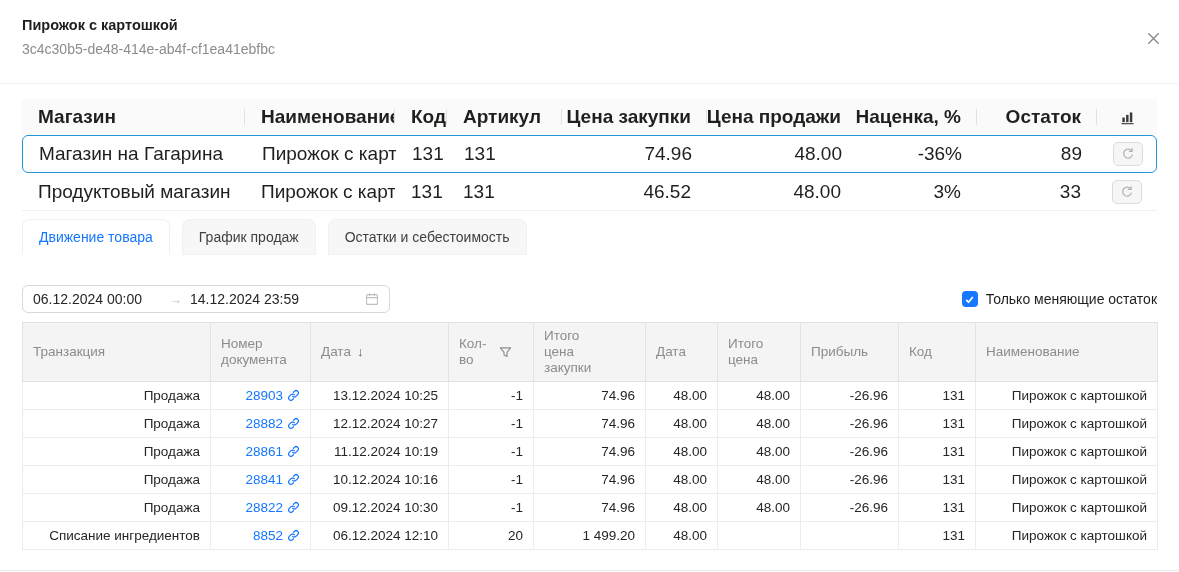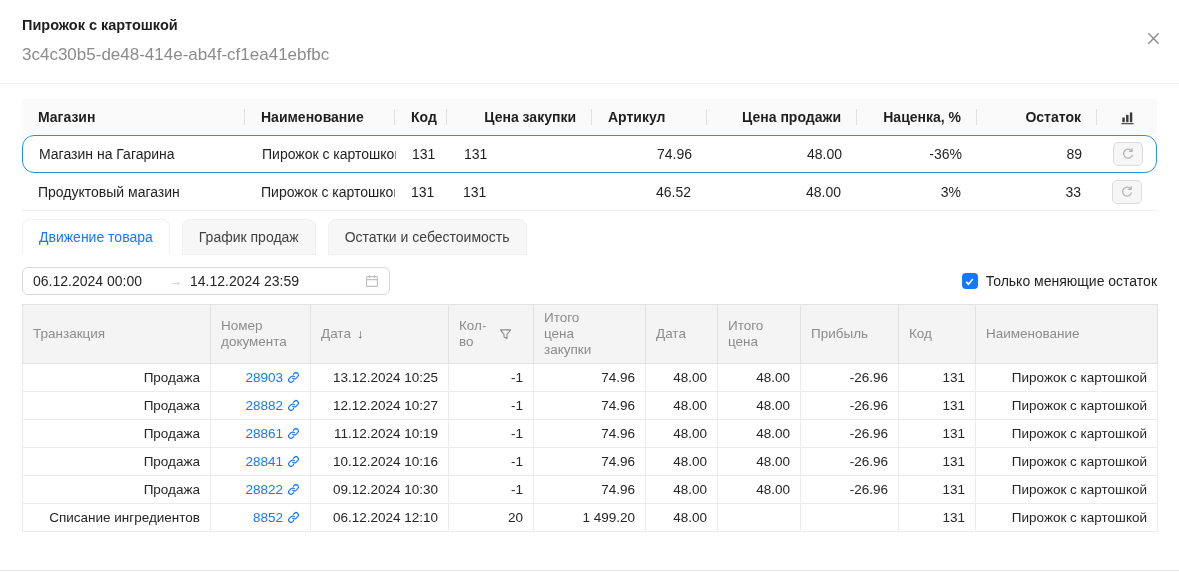--- a/index.html
+++ b/index.html
@@ -2,49 +2,49 @@
 <html><head>
 <meta charset="utf-8">
 <style>
   * { box-sizing: border-box; }
   body { margin:0; background:#fff; font-family:"Liberation Sans","DejaVu Sans",sans-serif; color:#1f1f1f; }
   .page { position:relative; width:1179px; height:572px; background:#fff; overflow:hidden; }
 
   
   .hdr { height:84px; padding:16px 22px 0; border-bottom:1px solid #f0f0f0; }
   .title { font-size:14.5px; font-weight:700; line-height:18px; }
-  .uuid  { margin-top:12px; font-size:17px; color:#8c8c8c; line-height:18px; }
+  .uuid  { margin-top:6px; font-size:14px; color:#8c8c8c; line-height:18px; }
   .close-btn { position:absolute; top:24px; right:12px; width:28px; height:28px; border:none; background:none;
                display:flex; align-items:center; justify-content:center; cursor:pointer; padding:0; }
 
   
-  .stores { margin:15px 22px 0; font-size:14px; }
+  .stores { margin:15px 22px 0; font-size:19px; }
   .srow  { display:flex; align-items:stretch; }
   .scell { display:flex; align-items:center; padding:0 16px; flex:0 0 auto; position:relative; white-space:nowrap; overflow:hidden; }
   .c0{width:223px}.c1{width:150px}.c2{width:52px}.c3{width:115px}
   .c4{width:145px;justify-content:flex-end}.c5{width:150px;justify-content:flex-end}
   .c6{width:120px;justify-content:flex-end}.c7{width:120px;justify-content:flex-end}
   .c8{width:60px;justify-content:center;padding:0 6px}
   .shead { background:#fafafa; height:36px; }
   .shead .scell { font-weight:700; color:#1f1f1f; }
   .shead .scell:not(:last-child)::after { content:""; position:absolute; right:0; top:10px; height:16px; width:1px; background:#e2e2e2; }
   .sdata { height:38px; border-bottom:1px solid #f0f0f0; cursor:pointer; }
-  .sdata.selected { border:1px solid #2196d9; border-radius:12px; }
+  .sdata.selected { border:1px solid #2196d9; border-radius:6px; }
   .refresh-btn { width:30px; height:24px; border:1px solid #dcdcdc; border-radius:5px; background:#f6f6f6;
                  display:flex; align-items:center; justify-content:center; cursor:pointer; padding:0; }
   .chart-btn { border:none; background:none; padding:2px; cursor:pointer; display:flex; }
 
   
   .tabbar { display:flex; gap:12px; margin:8px 22px 0; height:36px; }
   .tab { display:flex; align-items:center; padding:0 16px; font-size:14px; color:#404040; cursor:pointer;
          background:#f7f7f7; border:1px solid #f0f0f0; border-radius:8px 8px 0 0; }
   .tab.active { background:#fff; border-bottom-color:#fff; color:#1677ff; }
 
   
-  .filter-row { display:flex; justify-content:space-between; align-items:center; margin:12px 22px 9px; }
+  .filter-row { display:flex; justify-content:space-between; align-items:center; margin:30px 22px 9px; }
   .range { display:flex; align-items:center; width:368px; height:28px; border:1px solid #d9d9d9; border-radius:6px;
            padding:0 10px; gap:8px; font-size:14px; background:#fff; }
   .range input { border:none; outline:none; font:inherit; color:#262626; background:transparent; padding:0; }
   .range input.from { width:128px; } .range input.to { width:128px; flex:1; }
   .range .arrow { color:#bfbfbf; font-size:13px; }
   .range .cal { display:flex; margin-left:auto; cursor:pointer; }
   .chk-wrap { display:flex; align-items:center; gap:8px; font-size:14px; cursor:pointer; }
   .chk { width:16px; height:16px; border-radius:4px; background:#1677ff; display:flex; align-items:center; justify-content:center; }
 
   
@@ -76,22 +76,22 @@
     <svg width="15" height="15" viewBox="0 0 16 16">
       <path d="M2.5 2.5 L13.5 13.5 M13.5 2.5 L2.5 13.5" stroke="#8c8c8c" stroke-width="1.5" fill="none"></path>
     </svg>
   </button>
 
   <div class="stores">
     <div class="srow shead">
       <div class="scell c0">Магазин</div>
       <div class="scell c1">Наименование</div>
       <div class="scell c2">Код</div>
+      <div class="scell c3">Артикул</div>
       <div class="scell c4">Цена закупки</div>
-      <div class="scell c3">Артикул</div>
       <div class="scell c5">Цена продажи</div>
       <div class="scell c6">Наценка, %</div>
       <div class="scell c7">Остаток</div>
       <div class="scell c8">
         <button class="chart-btn">
           <svg width="15" height="15" viewBox="0 0 16 16" fill="#3a3a3a">
             <rect x="2.5" y="8" width="2.6" height="5"></rect>
               <rect x="6.5" y="5.2" width="2.6" height="7.8"></rect>
               <rect x="10.5" y="2.6" width="2.6" height="10.4"></rect>
             <path d="M1.5 14.6 H14.5" stroke="#3a3a3a" stroke-width="1.2"></path>

